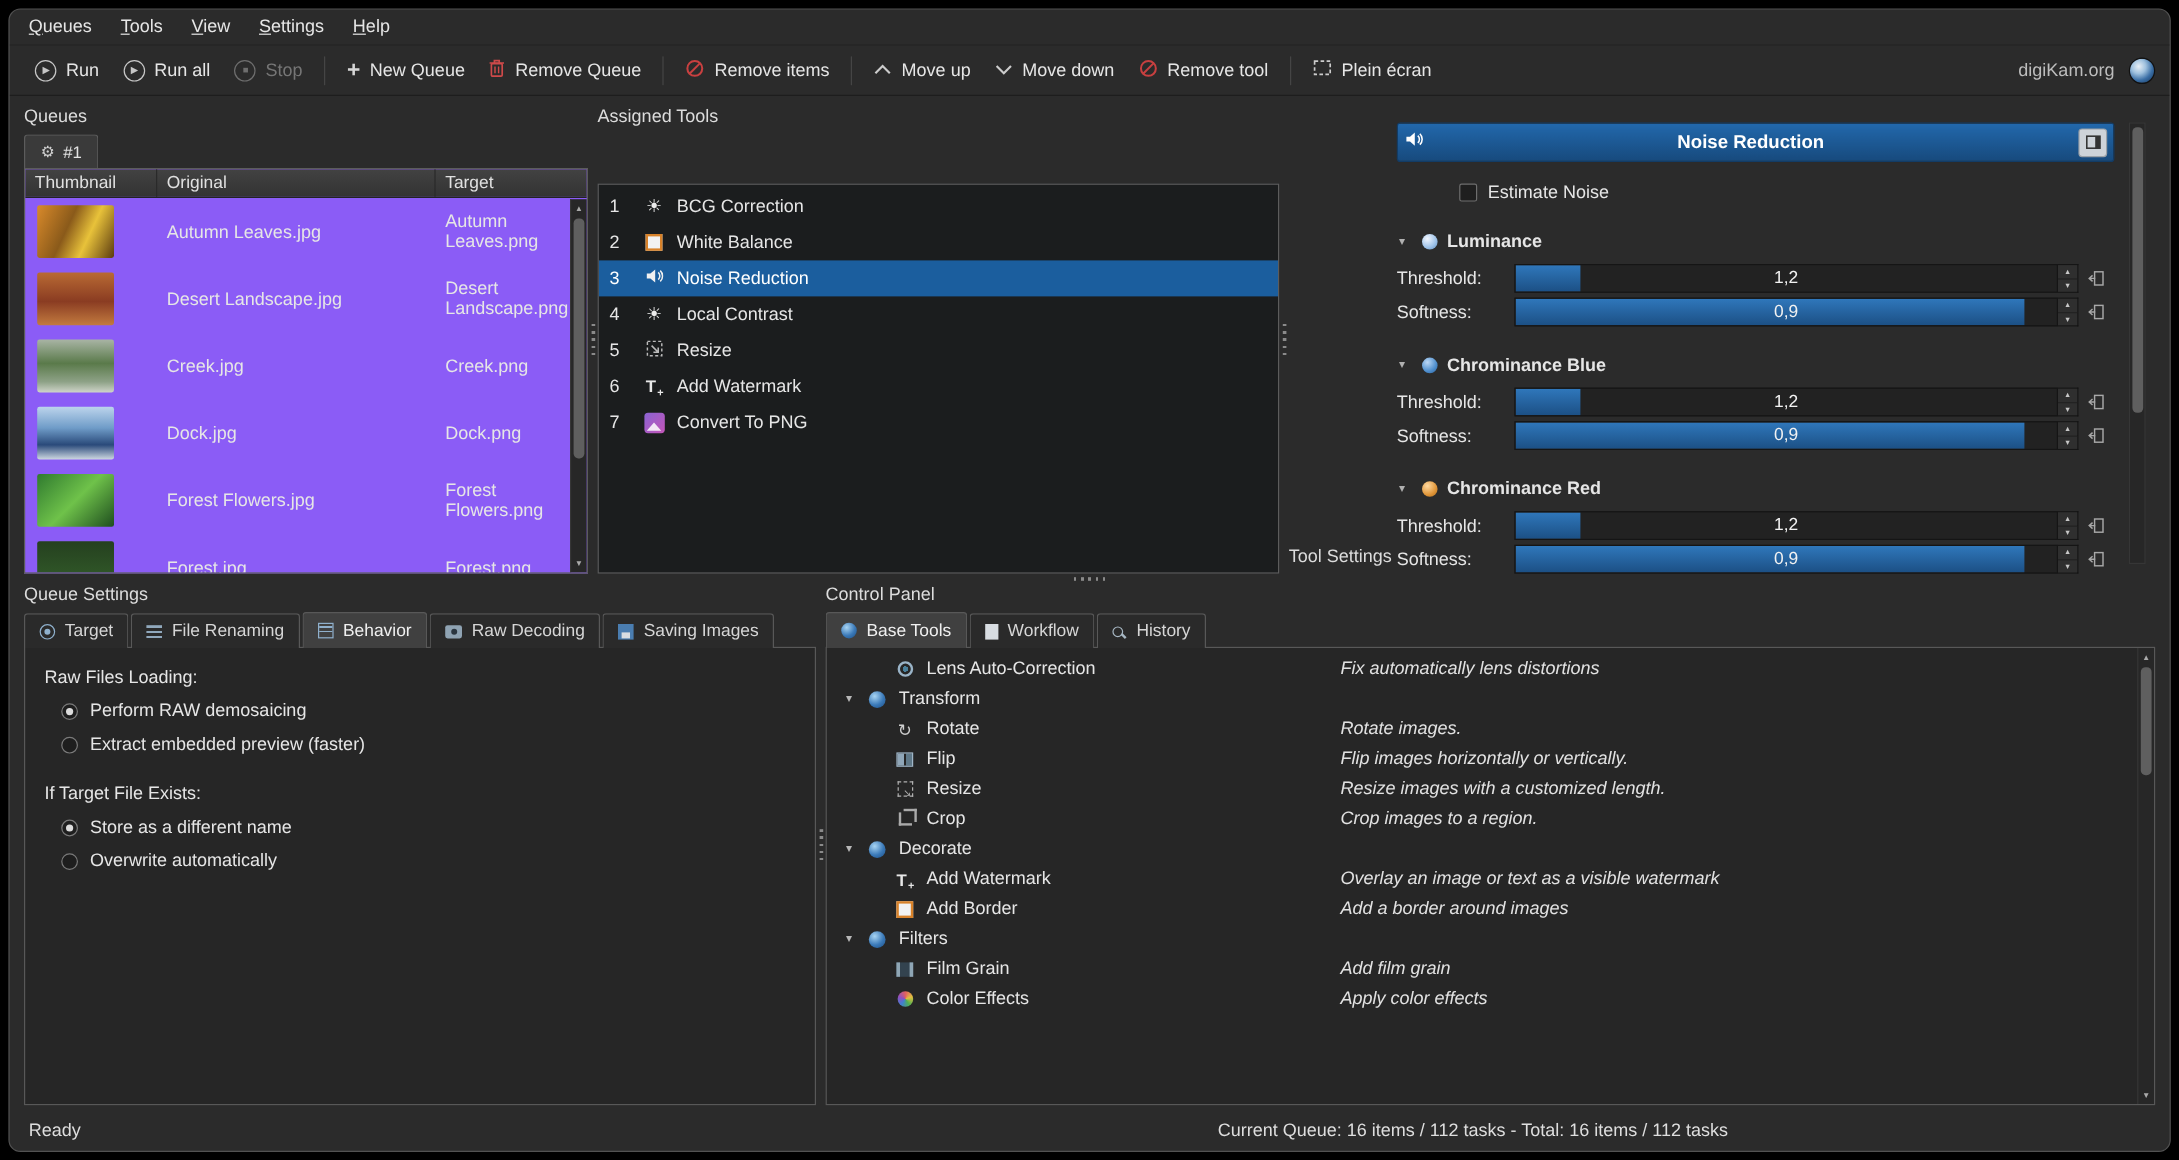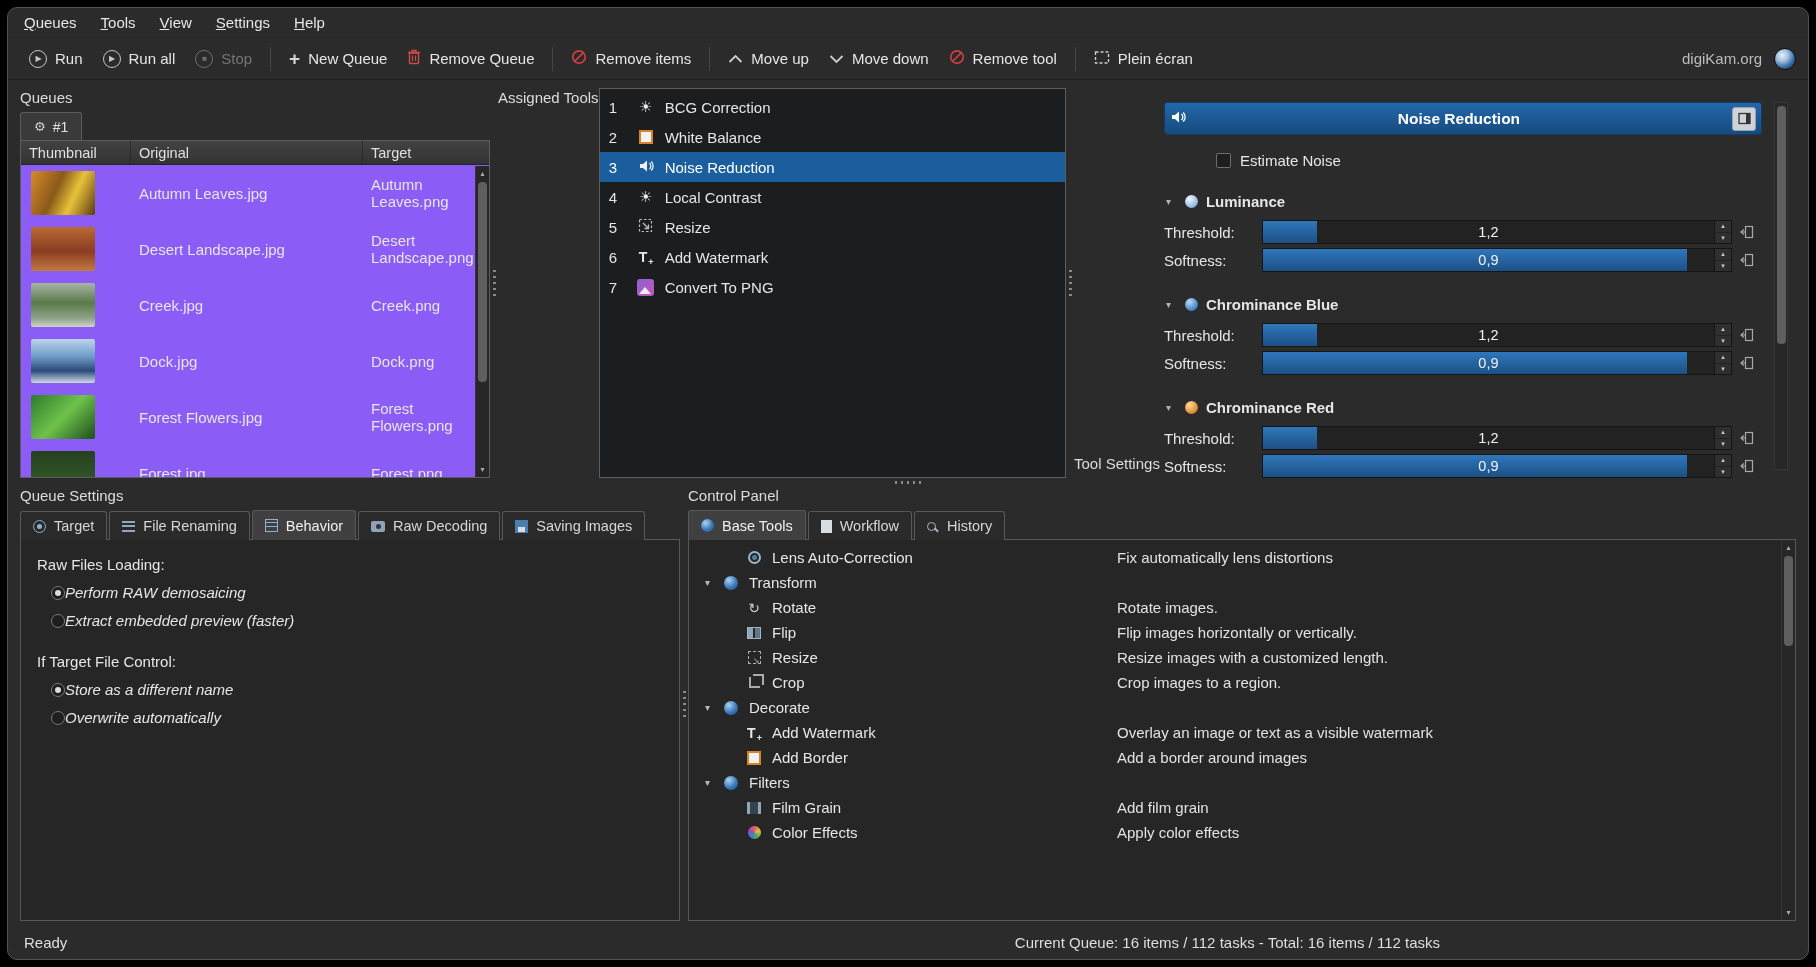--- a/index.html
+++ b/index.html
@@ -85,21 +85,21 @@
   .thumb-2 { background: linear-gradient(180deg, #b96a33 0%, #8a3c22 55%, #c27a3f 100%); }
   .thumb-3 { background: linear-gradient(180deg, #bcd4ec 0%, #6f9cc8 40%, #2a4a7a 72%, #cfd8e2 100%); }
   .thumb-4 { background: linear-gradient(135deg, #2f7a2f 0%, #6fc24a 50%, #1e4d1e 100%); }
   .thumb-5 { background: linear-gradient(180deg, #25401f 0%, #35622c 100%); }
   .scrollbar-v { position: absolute; top: 25px; right: 0; bottom: 0; width: 14px; background: #272727; border-left: 1px solid #363636; }
   .sb-arrow { position: absolute; left: 0; width: 13px; height: 13px; text-align: center; font-size: 8px; color: #aaa; line-height: 13px; }
   .sb-arrow.up { top: 1px; }
   .sb-arrow.down { bottom: 1px; }
   .sb-thumb { position: absolute; left: 2px; width: 9px; background: #5f5f5f; border-radius: 4px; }
   
-  .assigned-panel { width: 568px; display: flex; flex-direction: row; }
+  .assigned-panel { width: 568px; display: flex; flex-direction: column; gap: 41px; }
   .at-list { flex: 1; border: 1px solid #5c5c5c; background: #1b1d1e; padding-top: 3px; overflow: hidden; }
   .at-row { height: 30px; display: flex; align-items: center; gap: 9px; padding: 0 9px; font-size: 15px; }
   .at-row.sel { background: #1b5e9e; color: #fff; }
   .at-num { width: 18px; flex: none; }
   .at-icn { width: 20px; display: flex; align-items: center; justify-content: center; flex: none; }
   .sun-glyph { font-size: 15px; color: #ececec; }
   .i-orange { width: 14px; height: 14px; border: 2px solid #d8822a; background: #f2f2f2; }
   .i-wm { font-weight: bold; font-size: 14px; color: #e8e8e8; position: relative; line-height: 1; }
   .i-wm .wm-plus { font-size: 9px; position: relative; top: 3px; left: 1px; }
   .i-png { width: 17px; height: 17px; border-radius: 3px; background: linear-gradient(135deg, #8a63d2, #c455b8); position: relative; }
@@ -142,33 +142,33 @@
     display: flex; align-items: center; gap: 8px; height: 29px; padding: 0 12px;
     background: #2a2a2a; border: 1px solid #585858; border-bottom: none;
     border-radius: 3px 3px 0 0; margin-right: 2px; font-size: 14.5px; color: #d6d6d6; white-space: nowrap;
   }
   .tab.active { background: #404040; color: #f0f0f0; height: 30px; }
   .frame { flex: 1; border: 1px solid #585858; background: #262626; margin-top: -1px; position: relative; overflow: hidden; }
   
   .qs-content { padding: 12px 16px; font-size: 15px; }
   .group-label { margin-top: 4px; }
   .group-label.second { margin-top: 24px; }
-  .opt-row { display: flex; align-items: center; margin: 11px 0 0 14px; font-style: italic; }
+  .opt-row { display: flex; align-items: center; gap: 10px; margin: 11px 0 0 14px; }
   .radio { width: 14px; height: 14px; border-radius: 50%; border: 1px solid #7a7a7a; background: #1e1e1e; position: relative; flex: none; }
   .radio.sel::after { content: ""; position: absolute; inset: 3px; border-radius: 50%; background: #dcdcdc; }
   .cores-row { margin: 30px 0 0 2px; }
   
   .cp-frame { padding: 5px 20px 17px 8px; font-size: 15px; }
   .tree-row { height: 25px; display: flex; align-items: center; position: relative; }
   .tree-row.child { padding-left: 46px; }
   .tree-row.group { padding-left: 8px; }
   .tr-expander { width: 15px; color: #b8b8b8; font-size: 10px; flex: none; }
   .tr-icon { width: 22px; display: flex; align-items: center; justify-content: center; margin-right: 7px; flex: none; }
   .tr-label { white-space: nowrap; }
-  .tr-desc { position: absolute; left: 420px; white-space: nowrap; color: #e2e2e2; }
+  .tr-desc { position: absolute; left: 420px; white-space: nowrap; color: #e2e2e2; font-style: italic; }
   .glyph-icon { color: #cfcfcf; font-size: 14px; line-height: 1; }
   .i-sphere { width: 14px; height: 14px; border-radius: 50%; background: radial-gradient(circle at 35% 30%, #a8d4f2, #3a79b8 55%, #1c4f86); }
   .i-lens { width: 13px; height: 13px; border-radius: 50%; border: 2px solid #9ab4c8; background: radial-gradient(circle, #49809c 0 35%, transparent 36%); }
   .i-flip { width: 14px; height: 12px; border: 1px solid #9fb6c8; background: linear-gradient(90deg, #8fa6b8 0 45%, transparent 45% 55%, #5f7888 55%); }
   .i-dashbox { width: 13px; height: 13px; border: 1px dashed #b0b0b0; position: relative; }
   .i-dashbox::after { content: "↘"; position: absolute; right: 0px; bottom: -2px; font-size: 8px; color: #b0b0b0; }
   .i-crop { width: 11px; height: 11px; border-left: 2px solid #aaa; border-bottom: 2px solid #aaa; position: relative; }
   .i-crop::after { content: ""; position: absolute; left: 2px; top: -3px; width: 9px; height: 9px; border-top: 2px solid #aaa; border-right: 2px solid #aaa; }
   .i-film { width: 14px; height: 12px; background: #33434f; border-left: 3px solid #8fa6b5; border-right: 3px solid #8fa6b5; }
   .i-color { width: 13px; height: 13px; border-radius: 50%; background: conic-gradient(#e06060, #e0c040, #50b050, #4080d0, #9050c0, #e06060); }
@@ -594,21 +594,21 @@
         <div class="frame qs-content">
           <div class="group-label">Raw Files Loading:</div>
           <div class="opt-row">
             <span class="radio sel"></span>
             <span>Perform RAW demosaicing</span>
           </div>
           <div class="opt-row">
             <span class="radio"></span>
             <span>Extract embedded preview (faster)</span>
           </div>
-          <div class="group-label second">If Target File Control:</div>
+          <div class="group-label second">If Target File Exists:</div>
           <div class="opt-row">
             <span class="radio sel"></span>
             <span>Store as a different name</span>
           </div>
           <div class="opt-row">
             <span class="radio"></span>
             <span>Overwrite automatically</span>
           </div>
         </div>
       </div>

